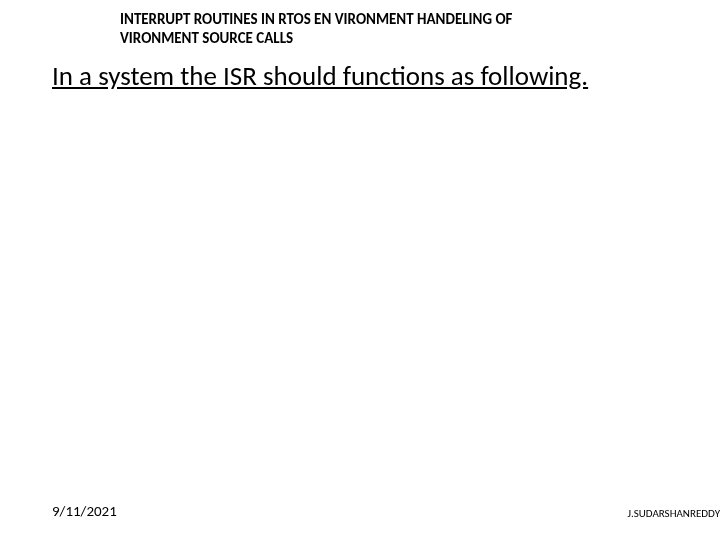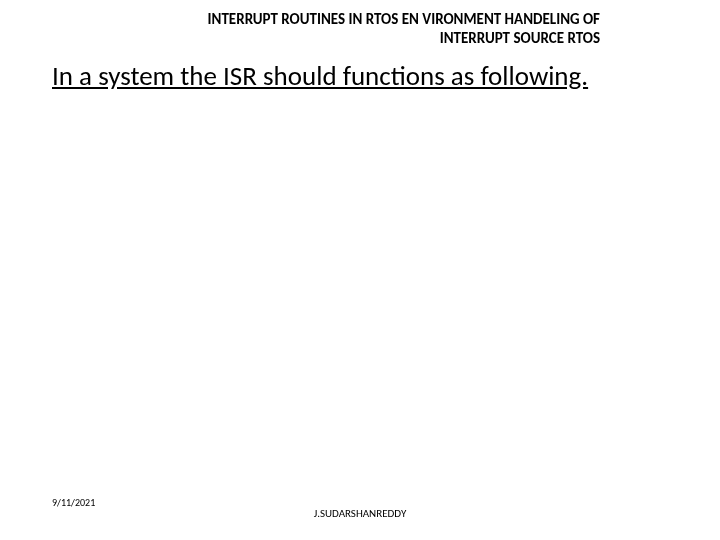--- a/index.html
+++ b/index.html
@@ -16,21 +16,21 @@
     position: relative;
     width: 720px;
     height: 540px;
     box-sizing: border-box;
   }
   .title {
     position: absolute;
     top: 10px;
     left: 120px;
     width: 480px;
-    text-align: right;
+    text-align: left;
     font-weight: 700;
     font-size: 15px;
     line-height: 1.25;
   }
   .body {
     position: absolute;
     top: 60px;
     left: 52px;
     width: 620px;
     font-size: 27px;
@@ -41,40 +41,40 @@
     margin: 0 0 2px 0;
     text-decoration: underline;
   }
   .small-inline {
     font-size: 15px;
     vertical-align: baseline;
   }
   .footer-date {
     position: absolute;
     left: 52px;
-    bottom: 31px;
-    font-size: 10px;
+    bottom: 20px;
+    font-size: 15px;
   }
   .footer-author {
     position: absolute;
     left: 0;
     width: 720px;
     bottom: 20px;
-    text-align: center;
+    text-align: right;
     font-size: 11px;
   }
 </style>
 </head>
 <body>
 
 <div class="slide">
 
   <div class="title">
     <span>INTERRUPT ROUTINES IN RTOS EN VIRONMENT HANDELING OF</span><br>
-    <span>INTERRUPT SOURCE RTOS</span>
+    <span>VIRONMENT SOURCE CALLS</span>
   </div>
 
   <div class="body">
     <div class="p">In a system the ISR should functions as following.</div>
   </div>
 
   <div class="footer-date">9/11/2021</div>
   <div class="footer-author">J.SUDARSHANREDDY</div>
 
 </div>

